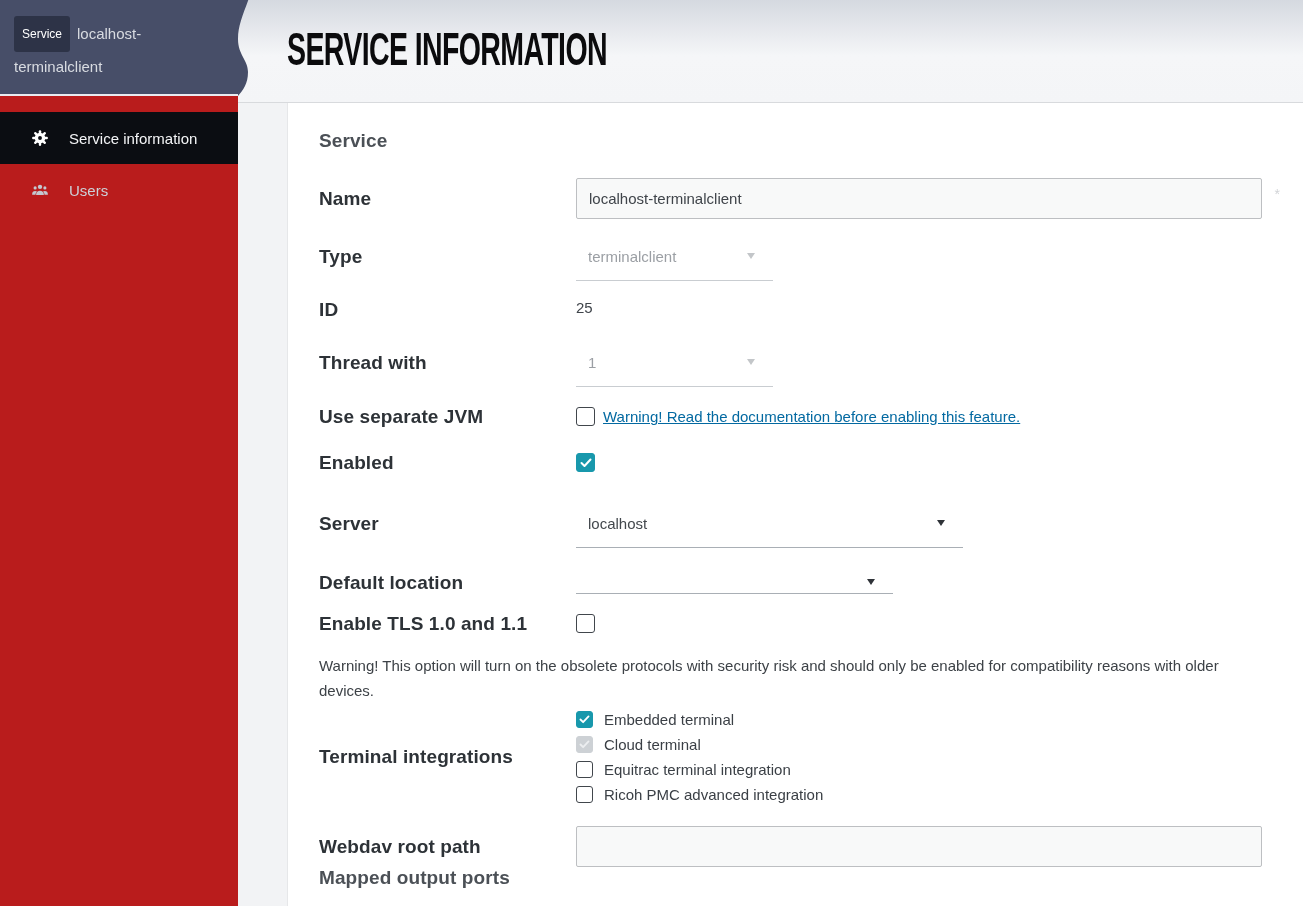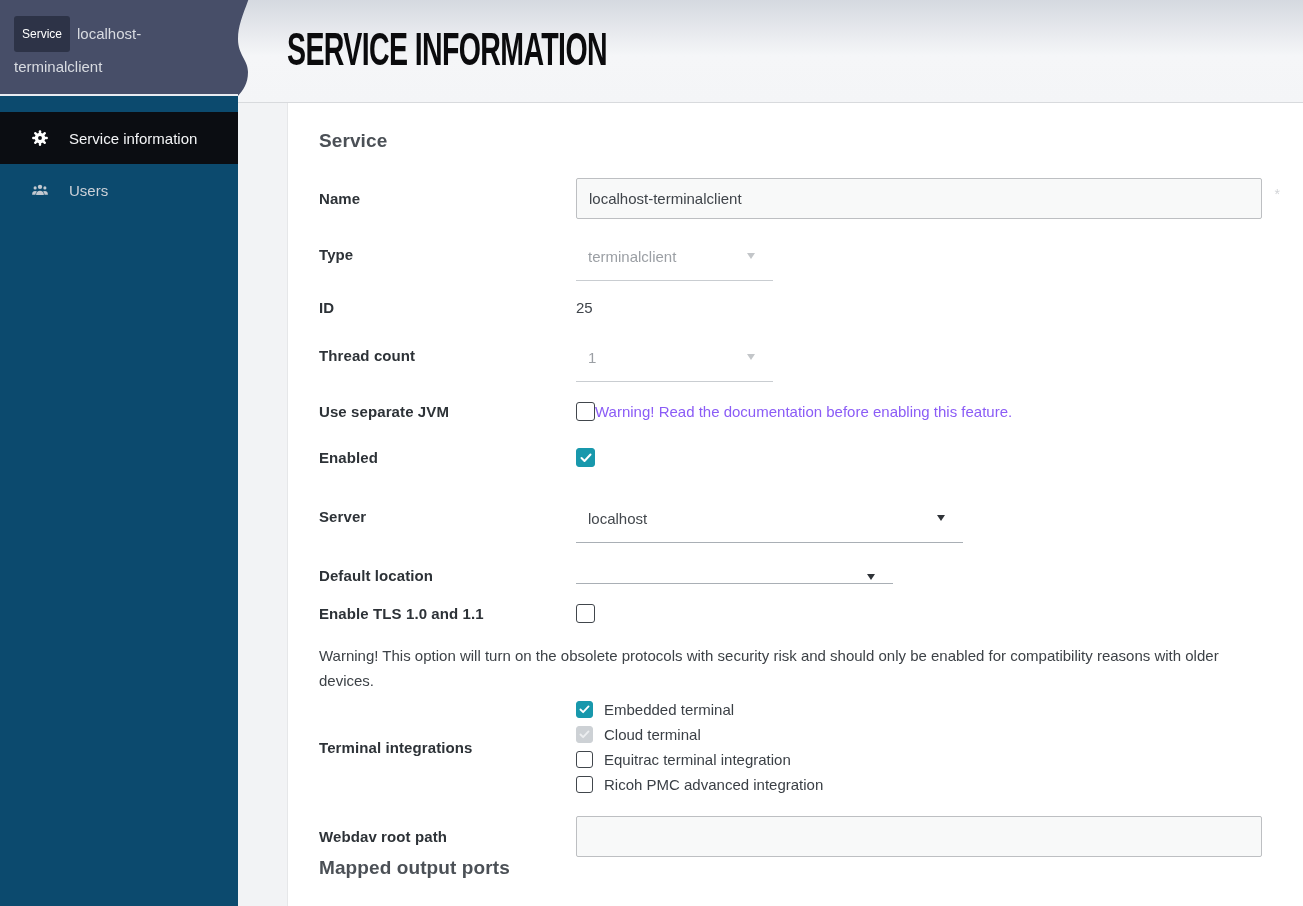--- a/index.html
+++ b/index.html
@@ -1,20 +1,20 @@
 <!DOCTYPE html>
 <html><head>
 <meta charset="utf-8">
 <style>
   * { box-sizing: border-box; margin: 0; padding: 0; }
   html,body { width:1303px; height:906px; overflow:hidden; }
   body { font-family:"Liberation Sans", sans-serif; background:#f2f3f5; position:relative; }
 
   
-  .sidebar { position:absolute; left:0; top:0; width:238px; height:906px; background:#0c4a6e; z-index:5; }
+  .sidebar { position:absolute; left:0; top:0; width:238px; height:906px; background:#b91c1c; z-index:5; }
   .sb-header { position:relative; height:96px; background:#474e68; border-bottom:2px solid #e9ebf0; padding:16px 14px 0 14px; }
   .sb-swoosh { position:absolute; left:238px; top:-2px; width:14px; height:98px; }
   .sb-title { color:#d8dbe1; font-size:15px; line-height:30px; }
   .sb-badge { display:inline-block; background:#2d3347; color:#ffffff; font-size:12px; padding:3px 8px; border-radius:3px; margin-right:7px; vertical-align:1px; }
   .nav { padding-top:16px; }
   .nav-item { height:52px; display:flex; align-items:center; padding-left:31px; gap:20px; font-size:15px; color:#ccd1d8; cursor:pointer; }
   .nav-item.active { background:#0b0d12; color:#f4f5f7; }
   .nav-icon { width:18px; height:18px; flex:none; display:flex; align-items:center; }
 
   
@@ -23,21 +23,21 @@
   .breadcrumb { font-size:13.5px; color:#4c5157; }
   .crumb { cursor:pointer; }
   .crumb-sep { margin:0 7px; color:#3c4147; font-weight:700; }
   .page-title { display:inline-block; margin-top:7px; font-size:46px; font-weight:700; letter-spacing:-1px; color:#0b0b0d; white-space:nowrap; transform:scaleX(0.62); transform-origin:left center; }
 
   .card { position:absolute; left:49px; right:0; top:103px; bottom:-200px; background:#ffffff; border-left:1px solid #e6e7e9; padding:27px 41px 0 31px; }
 
   .section-h { font-size:19px; font-weight:700; color:#4b5056; letter-spacing:0.1px; }
   .section-h.first { margin-bottom:26px; }
   .frow { display:flex; }
-  .flabel { width:257px; flex:none; font-size:15px; font-weight:700; color:#2d3237; letter-spacing:0.1px; }
+  .flabel { width:257px; flex:none; font-size:19px; font-weight:700; color:#2d3237; letter-spacing:0.1px; }
   .fvalue { font-size:15px; color:#3f444a; }
 
   
   .row-input { align-items:center; }
   .input-wrap { flex:1; position:relative; }
   .text-input { width:100%; height:41px; background:#f8f9f9; border:1px solid #bdbfc2; border-radius:2px; padding:0 12px; font-size:15px; color:#3f444a; font-family:"Liberation Sans",sans-serif; outline:none; }
   .req-star { position:absolute; right:-18px; top:8px; color:#d2d4d7; font-size:14px; }
 
   
   .sel { position:relative; padding:0 0 13px 12px; border-bottom:1px solid #a9afb5; font-size:15px; color:#43484d; cursor:pointer; }
@@ -51,21 +51,21 @@
 
   
   .cb { width:19px; height:19px; border:1.5px solid #41464c; border-radius:3px; background:#ffffff; flex:none; display:flex; align-items:center; justify-content:center; cursor:pointer; }
   .cb svg { display:none; }
   .cb.on { background:#1898ac; border-color:#1898ac; }
   .cb.on svg { display:block; }
   .cb.on.dis { background:#cdd1d5; border-color:#cdd1d5; cursor:default; }
   .cb.sm { width:17px; height:17px; border-width:1.5px; border-radius:3px; }
 
   .row-check { align-items:center; height:21px; }
-  .check-note { margin-left:0; font-size:15px; color:#8b5cf6; }
+  .check-note { margin-left:8px; font-size:15px; color:#0369a1;text-decoration:underline; }
 
   .warn-para { font-size:15px; color:#3d4247; line-height:24.5px; max-width:952px; }
 
   .ti-group { display:flex; flex-direction:column; }
   .ti-row { height:25px; display:flex; align-items:center; gap:11px; }
   .ti-label { font-size:15px; color:#3a3f45; }
   .row-ti { align-items:center; }
 
   
   .mb-name { margin-bottom:27px; }
@@ -150,21 +150,21 @@
         <span class="sel-arrow"></span>
       </div>
     </div>
 
     <div class="frow mb-id">
       <div class="flabel">ID</div>
       <div class="fvalue">25</div>
     </div>
 
     <div class="frow mb-thread">
-      <div class="flabel">Thread count</div>
+      <div class="flabel">Thread with</div>
       <div class="sel disabled w-type">
         <div class="line">1</div>
         <span class="sel-arrow"></span>
       </div>
     </div>
 
     <div class="frow row-check mb-jvm">
       <div class="flabel">Use separate JVM</div>
       <div class="cb">
         

